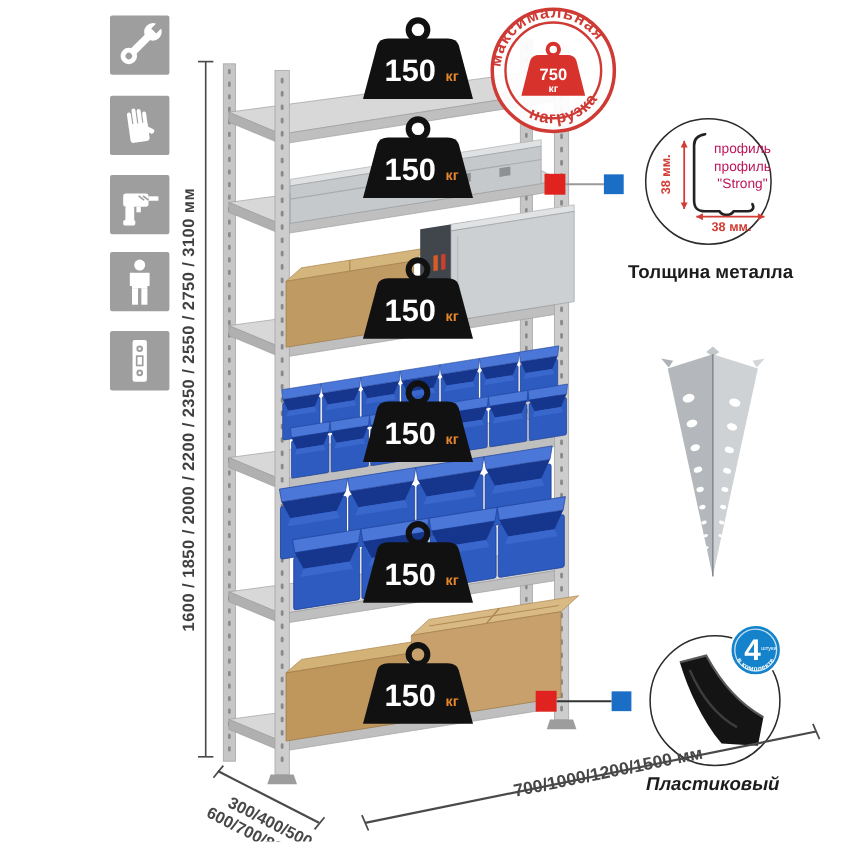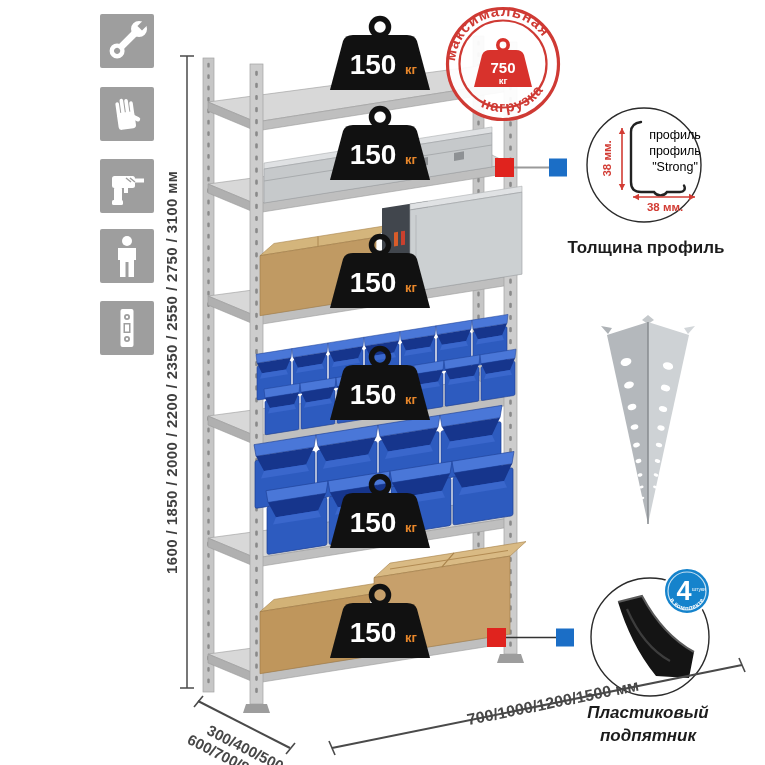--- a/index.html
+++ b/index.html
@@ -19,21 +19,21 @@
     left:178px;top:704px;width:160px;text-align:center;
     transform:rotate(27deg);transform-origin:0 0;
     font-size:15px;font-weight:bold;color:#474747;line-height:17px;white-space:nowrap;
   }
   .width-label{
     left:408px;top:694px;width:290px;text-align:center;
     transform:rotate(-11.5deg);font-size:16px;font-weight:bold;color:#474747;white-space:nowrap;
   }
   .profile-text{
     left:640px;top:127px;width:70px;text-align:center;
-    font-size:12.5px;color:#000000;line-height:16px;
+    font-size:12.5px;color:#be185d;line-height:16px;
   }
   .dim-red-v{
     left:576px;top:152px;width:62px;height:13px;text-align:center;
     transform:rotate(-90deg);font-size:11.5px;font-weight:bold;color:#d23c34;white-space:nowrap;
   }
   .dim-red-h{
     left:629px;top:201px;width:72px;text-align:center;
     font-size:11.5px;font-weight:bold;color:#d23c34;white-space:nowrap;
   }
   .caption{
@@ -395,26 +395,25 @@
 
 <div class="txt profile-text">
   <div>профиль</div>
   <div>профиль</div>
   <div>"Strong"</div>
 </div>
 <div class="txt dim-red-v">38 мм.</div>
 <div class="txt dim-red-h">38 мм.</div>
 
 <div class="txt caption caption1">
-  <div>Толщина профиль</div>
+  <div>Толщина металла</div>
 </div>
 
 <div class="txt caption caption2">
   <div>Пластиковый</div>
-  <div>подпятник</div>
 </div>
 
 <div class="txt depth-label">
   <div>300/400/500</div>
   <div>600/700/800 мм</div>
 </div>
 
 <div class="txt width-label">700/1000/1200/1500 мм</div>
 
 </body></html>

